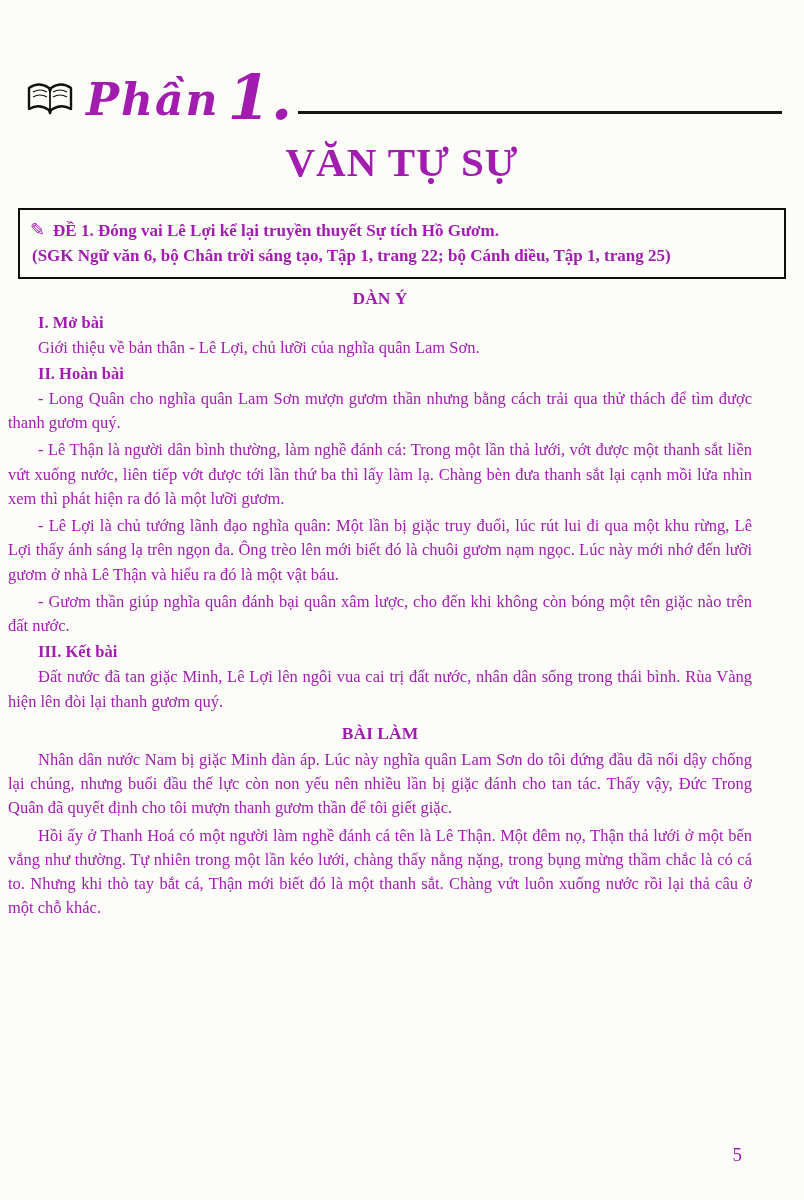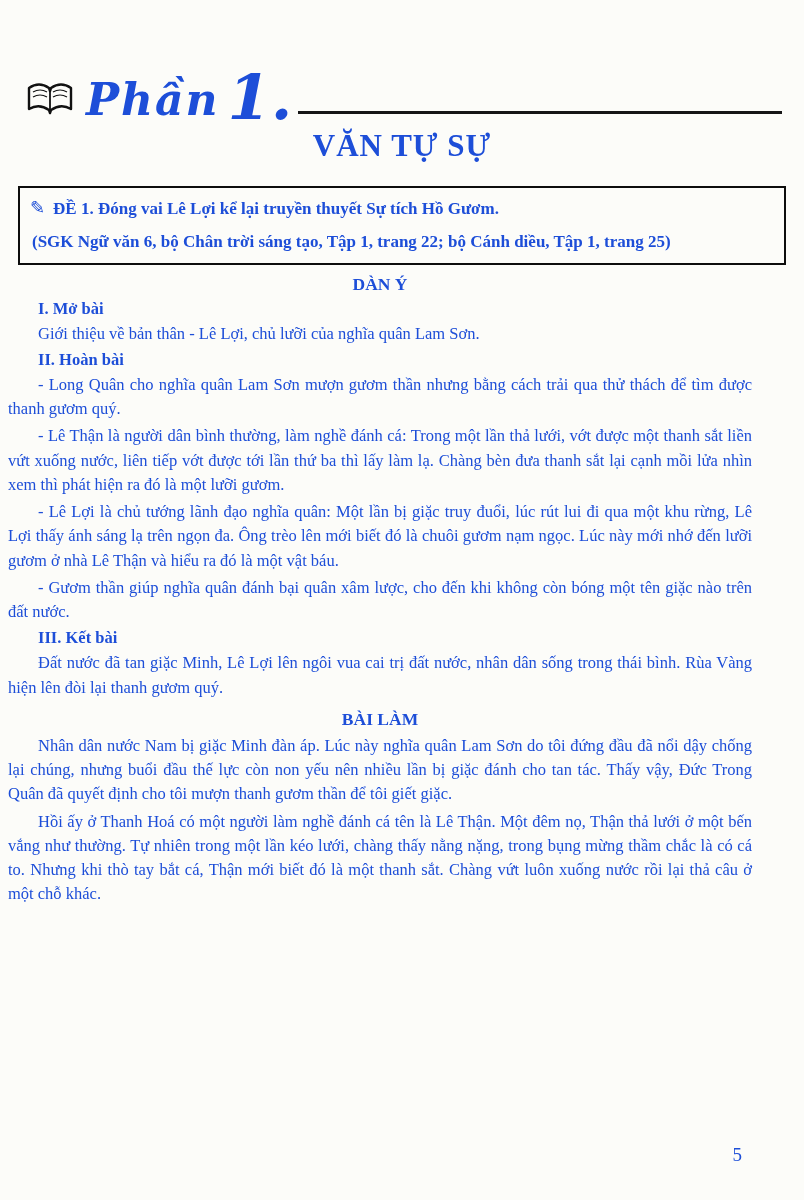--- a/index.html
+++ b/index.html
@@ -3,21 +3,21 @@
 <meta charset="utf-8">
 <style>
   * { margin:0; padding:0; box-sizing:border-box; }
   html,body { background:#9a9a9a; }
   .page {
     width:804px; height:1200px;
     background:#fcfcf9;
     position:relative;
     margin:0 auto;
     font-family:"Liberation Serif","DejaVu Serif",serif;
-    color:#1d4ed8;
+    color:#a21caf;
     overflow:hidden;
   }
   
   .header-row {
     display:flex; align-items:flex-end;
     padding:74px 22px 0 26px;
   }
   .book-icon { margin:0 12px 2px 0; flex:none; }
   .part-label { display:flex; align-items:flex-end; white-space:nowrap; }
   .part-script {
@@ -32,37 +32,37 @@
   }
   .header-rule {
     flex:1; height:0;
     border-bottom:3px solid #161616;
     margin:0 0 8px 6px;
   }
   
   .page-title {
     text-align:center;
     font-weight:700;
-    font-size:31px;
+    font-size:41px;
     letter-spacing:1px;
-    margin-top:6px;
+    margin-top:16px;
   }
   
   .assignment-box {
     margin:22px 18px 0 18px;
     border:2px solid #0d0d0d;
     padding:7px 10px 8px 8px;
     font-size:17px;
     font-weight:700;
     line-height:1.45;
   }
   .box-line1 { display:flex; align-items:baseline; }
   .pencil-icon { font-family:"DejaVu Sans",sans-serif; font-size:18px; margin:0 8px 0 2px; flex:none; }
   .assignment-italic { }
-  .box-line2 { margin-top:8px; padding-left:4px; }
+  .box-line2 { margin-top:0; padding-left:4px; }
   
   .content { padding:0 52px 0 8px; }
   .center-heading {
     text-align:center; font-weight:700;
     font-size:17.5px; margin:9px 0 4px 0;
   }
   .sec-heading {
     font-weight:700; font-size:16.5px;
     text-indent:30px; margin:4px 0 3px 0;
   }

